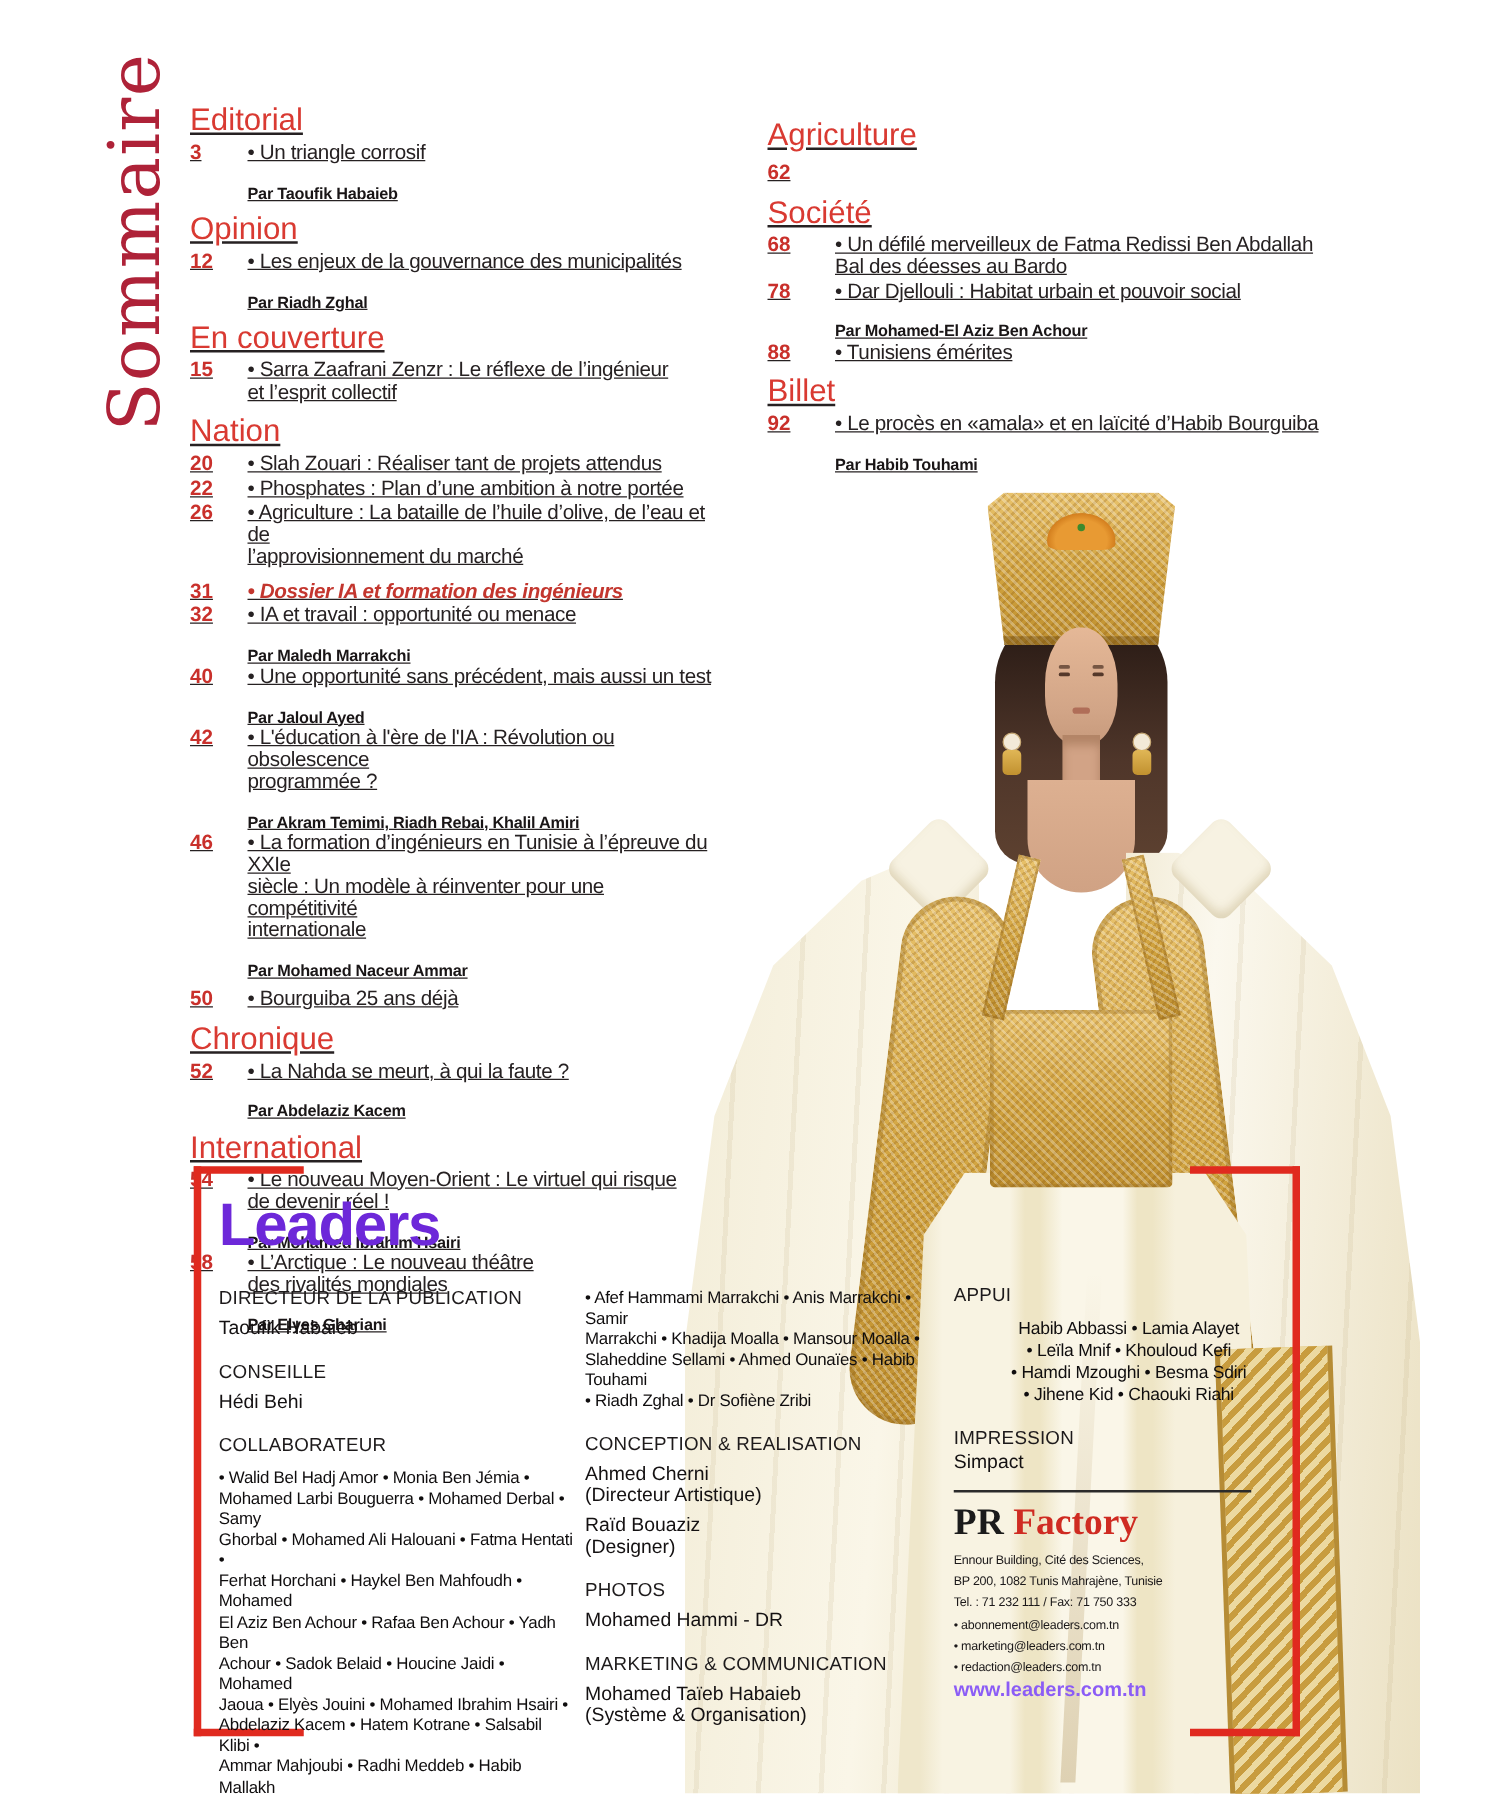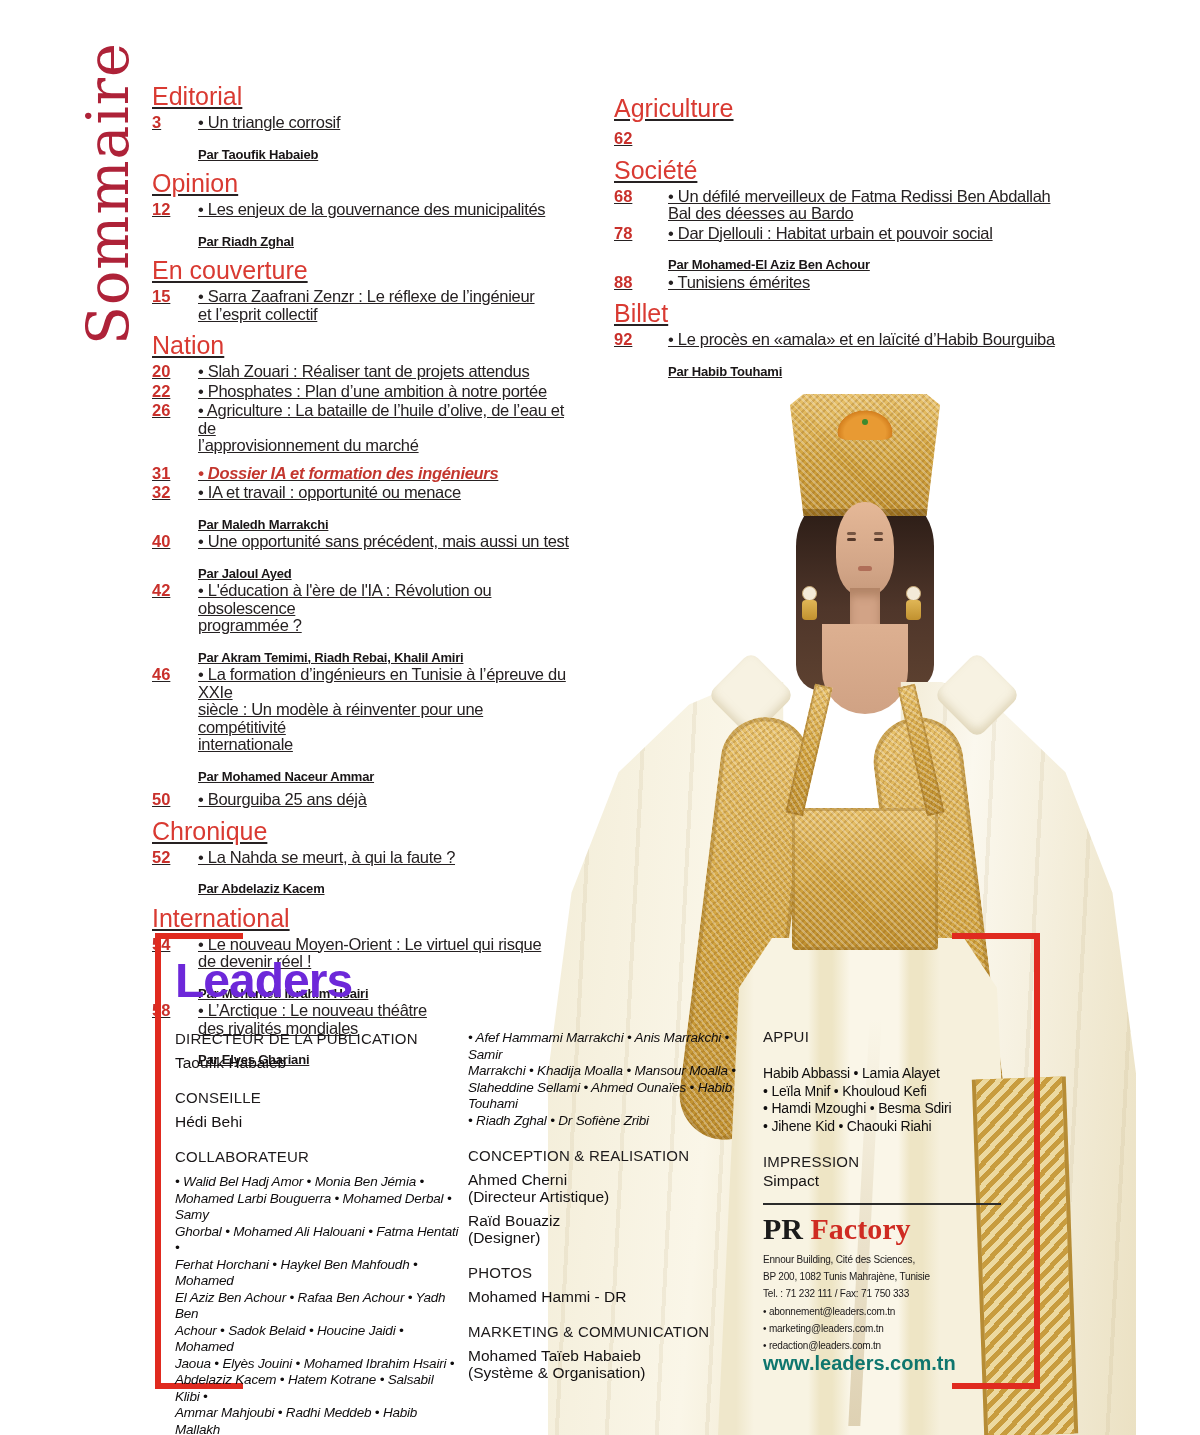--- a/index.html
+++ b/index.html
@@ -35,27 +35,27 @@
   
   .mast{position:absolute;z-index:6;}
   .logo{left:175px;top:956px;font-size:48px;line-height:50px;font-weight:bold;color:#6d28d9;letter-spacing:-1px;}
   .mcol{line-height:17px;font-size:14px;color:#161314;}
   .mcol1{left:175px;top:1030px;width:285px;}
   .mcol2{left:468px;top:1030px;width:295px;}
   .mcol3{left:763px;top:1028px;width:280px;}
   .mlabel{font-size:15px;color:#1d1a1b;letter-spacing:.2px;margin:18px 0 0 0;}
   .mlabel.first{margin-top:0;}
   .mname{font-size:15.5px;color:#141112;margin-top:7px;white-space:pre-line;}
-  .mlist{font-size:13.5px;line-height:16.5px;color:#0f0d0e;margin-top:9px;letter-spacing:-0.2px;white-space:pre-line;font-style:italic;}
-  .mlist3{font-size:14px;line-height:17.5px;color:#0f0d0e;margin-top:20px;letter-spacing:-0.2px;white-space:pre-line;}
+  .mlist{font-size:13.5px;line-height:16.5px;color:#0f0d0e;margin-top:9px;letter-spacing:-0.2px;white-space:pre-line;}
+  .mlist3{font-size:14px;line-height:17.5px;color:#0f0d0e;margin-top:9px;letter-spacing:-0.2px;white-space:pre-line;text-align:center;}
   .mdivider{border-top:2px solid #2b2b2b;width:238px;margin:14px 0 8px 0;}
   .prline{font-family:"Liberation Serif",serif;font-weight:bold;font-size:30px;line-height:32px;}
   .pr-black{color:#1b1b1b;} .pr-red{color:#cf2b22;}
   .maddress{font-size:10px;line-height:17.2px;color:#1c191a;margin-top:6px;letter-spacing:-0.2px;white-space:pre-line;}
-  .mwebsite{font-size:20px;font-weight:bold;color:#0f766e;margin-top:1px;}
+  .mwebsite{font-size:16px;font-weight:bold;color:#8b5cf6;margin-top:1px;}
 
   
   .photo{position:absolute;left:548px;top:390px;width:588px;height:1045px;z-index:1;}
   .photo *{position:absolute;}
   .gold{background:
     repeating-linear-gradient(45deg,rgba(255,255,255,.28) 0 2px,rgba(0,0,0,0) 2px 5px),
     repeating-linear-gradient(-45deg,rgba(120,70,10,.20) 0 2px,rgba(0,0,0,0) 2px 5px),
     linear-gradient(180deg,#e8c26c,#d0a23e 55%,#bf9030);}
   .hair{left:248px;top:96px;width:138px;height:205px;border-radius:60px 60px 26px 26px;
         background:linear-gradient(180deg,#241712,#4f362a 60%,#5d4130);}

